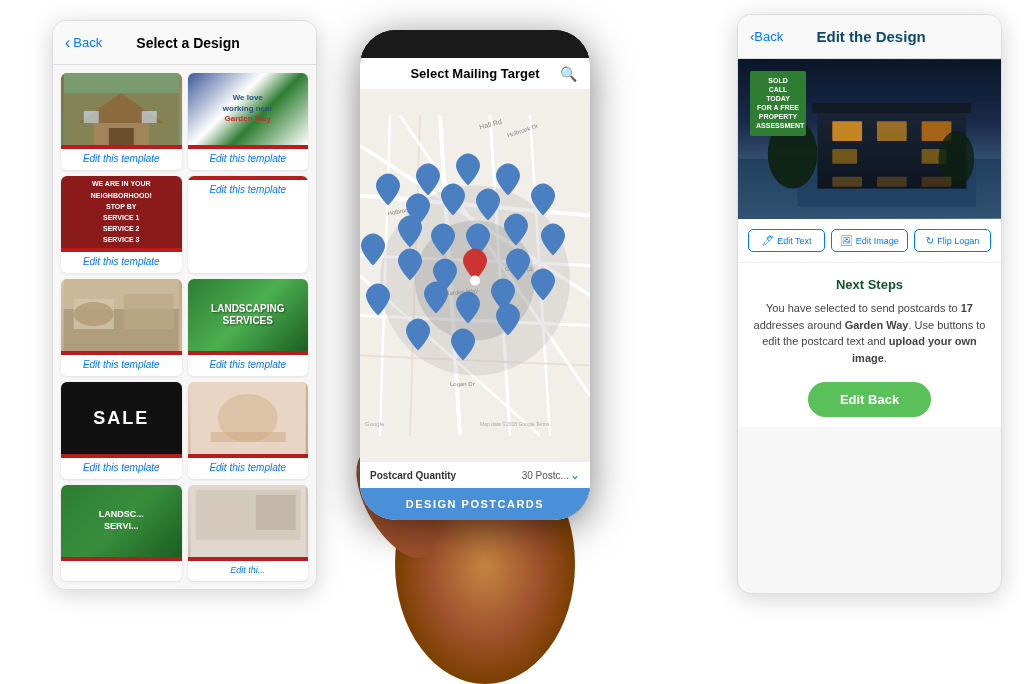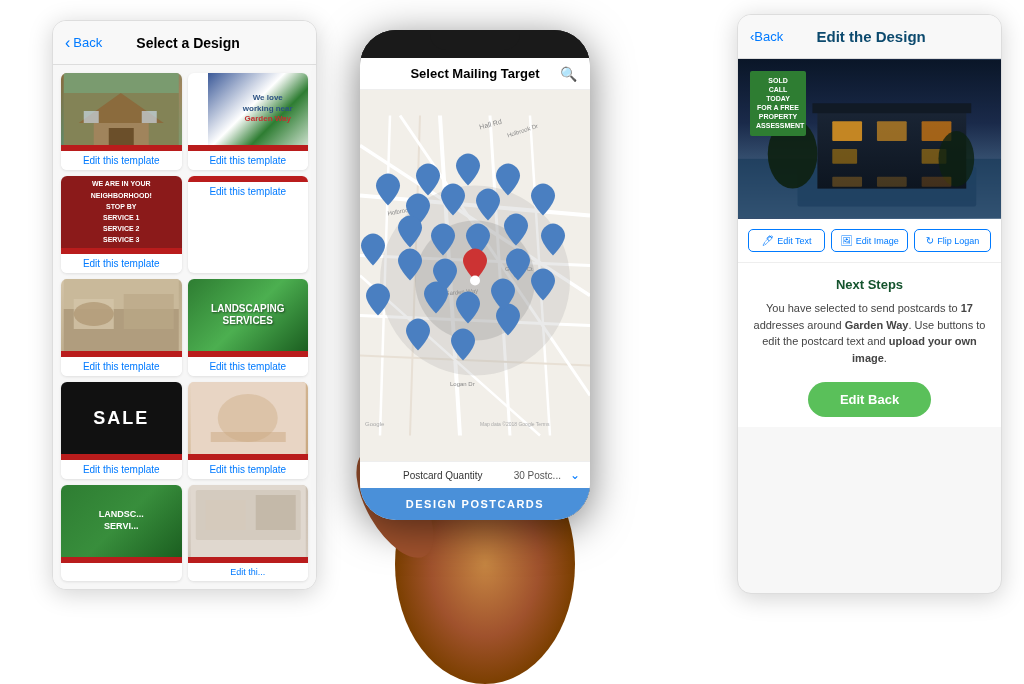--- a/index.html
+++ b/index.html
@@ -100,21 +100,20 @@
 
     .template-thumb.house {
       background: linear-gradient(135deg, #8B6B3D 0%, #5C8A6A 40%, #A0845C 70%, #7A9B6F 100%);
     }
     .template-thumb.neighborhood {
       background: linear-gradient(135deg, #3B5998 0%, #fff 40%, #2E7D32 60%, #fff 100%);
       color: #1a1a1a;
       font-size: 7px;
       text-align: center;
       padding: 4px;
-      margin-left: 20px;
     }
     .template-thumb.service {
       background: #8B1A1A;
       color: #fff;
       text-align: center;
       padding: 6px;
       font-size: 8px;
     }
     .template-thumb.grand-opening {
       background: linear-gradient(135deg, #333 0%, #555 100%);
@@ -152,22 +151,23 @@
       text-align: center;
       padding: 4px;
     }
 
     .template-edit-btn {
       text-align: center;
       color: #007AFF;
       font-size: 10px;
       padding: 4px 2px;
       background: #fff;
-      border-top: 6px solid #b91c1c;
+      border-top: 4px solid #b91c1c;
       cursor: pointer;
+      font-style: italic;
     }
 
     
     .center-phone-container {
       position: absolute;
       left: 260px;
       top: 0;
       width: 430px;
       height: 684px;
       display: flex;
@@ -263,30 +263,29 @@
       background: #fff;
       border-top: 1px solid #eee;
       padding: 6px 10px;
       display: flex;
       align-items: center;
       justify-content: space-between;
       font-size: 10px;
     }
 
     .quantity-label {
-      font-weight: 400;
+      font-weight: 700;
       color: #333;
-      margin-left: 33px;
     }
 
     .quantity-value {
       color: #555;
       display: flex;
       align-items: center;
-      gap: 9px;
+      gap: 1px;
     }
 
     .quantity-value .chevron {
       color: #007AFF;
       font-size: 12px;
     }
 
     .design-btn {
       background: #4A90D9;
       color: #fff;

